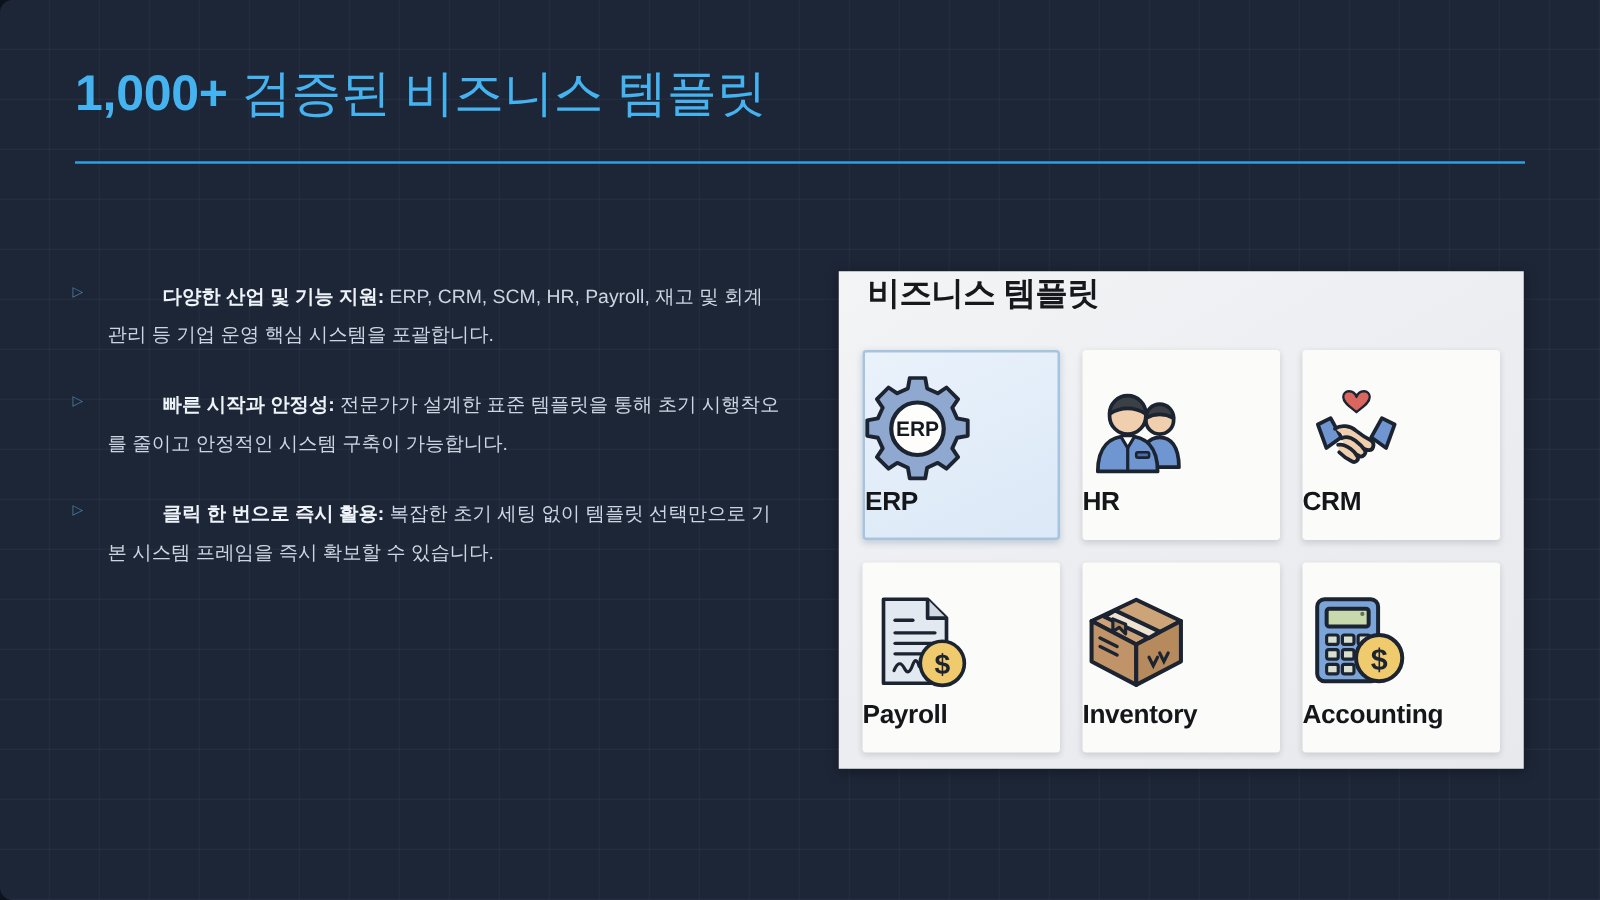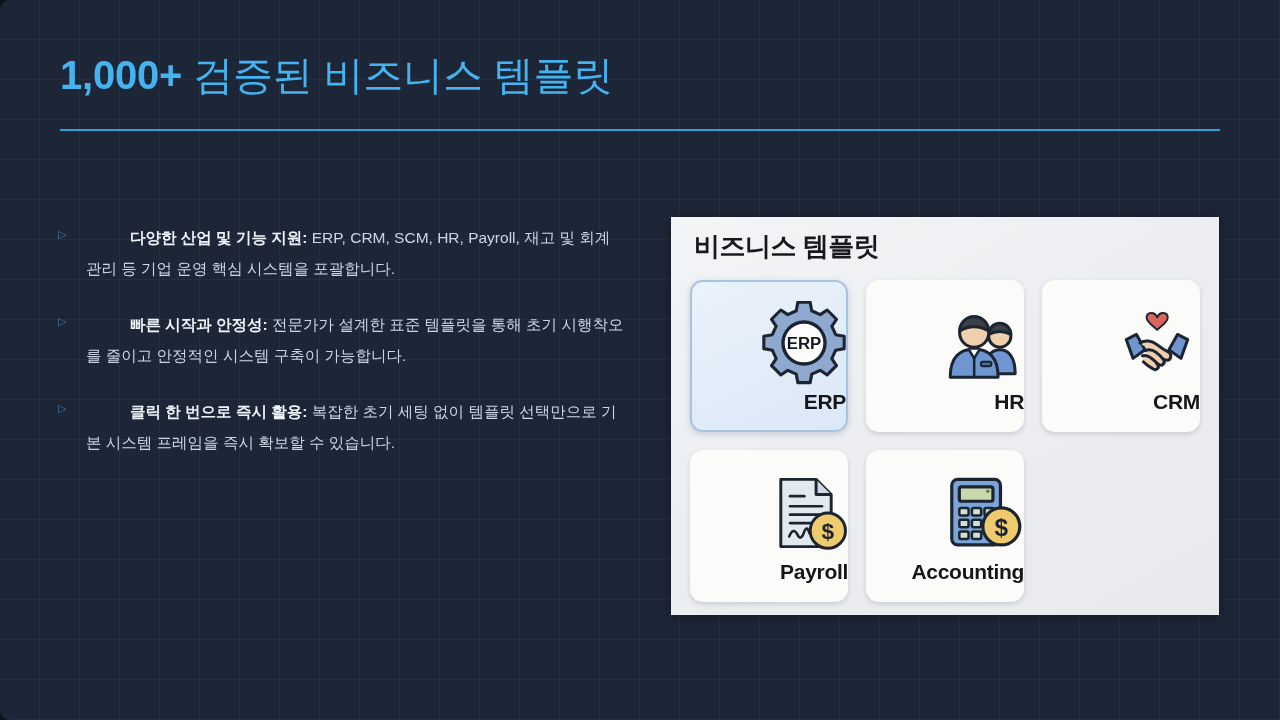--- a/index.html
+++ b/index.html
@@ -104,44 +104,44 @@
     top: 217px;
     width: 548px;
     height: 398px;
     background: linear-gradient(150deg, #f3f4f6 0%, #eceef1 45%, #e7e9ec 100%);
     box-shadow: 0 2px 10px rgba(0,0,0,0.35);
     overflow: hidden;
   }
   #panel-title {
     position: absolute;
     left: 23px;
-    top: 12px;
+    top: 0;
     font-size: 26px;
     font-weight: bold;
     color: #16181c;
     letter-spacing: -0.5px;
   }
   #card-grid {
     position: absolute;
     left: 19px;
     top: 63px;
     width: 510px;
     display: grid;
     grid-template-columns: repeat(3, 158px);
     grid-template-rows: 152px 152px;
     gap: 18px 18px;
   }
   .card {
     position: relative;
-    border-radius: 13px;
+    border-radius: 3px;
     background: #fbfbfa;
     box-shadow: 0 2px 5px rgba(30,40,55,0.16);
     display: flex;
     flex-direction: column;
-    align-items: flex-end;
+    align-items: flex-start;
     justify-content: center;
   }
   .card.highlight {
     background: linear-gradient(155deg, #eaf2fb 0%, #dbe8f7 100%);
     border: 2px solid #a6c3e0;
     box-shadow: 0 2px 6px rgba(40,70,110,0.22);
   }
   .card-icon {
     height: 86px;
     display: flex;
@@ -259,20 +259,39 @@
               <line x1="31" y1="62" x2="62" y2="62"></line>
             </g>
             <path d="M30,78 q5,-12 10,-2 q4,8 8,-4 q3,-8 6,2" fill="none" stroke="#1b2430" stroke-width="3" stroke-linecap="round"></path>
             <circle cx="76" cy="71" r="21" fill="#f0cb6d" stroke="#1b2430" stroke-width="3.5"></circle>
             <text x="76" y="81" text-anchor="middle" font-family="'Liberation Sans',sans-serif" font-size="27" font-weight="bold" fill="#1b2430">$</text>
           </svg>
         </div>
         <div class="card-label">Payroll</div>
       </div>
 
+      <div class="card">
+        <div class="card-icon">
+          <svg width="86" height="80" viewBox="0 0 100 94">
+            <g stroke="#1b2430" stroke-width="3.8" stroke-linejoin="round">
+              <path d="M50,8 L92,28 L50,50 L8,28 Z" fill="#cda478"></path>
+              <path d="M8,28 L50,50 L50,88 L8,66 Z" fill="#c09468"></path>
+              <path d="M92,28 L50,50 L50,88 L92,66 Z" fill="#b78a5e"></path>
+              <path d="M30,18 L72,38 L62,44 L20,24 Z" fill="#eee3d3"></path>
+            </g>
+            <g stroke="#1b2430" stroke-width="3.2" stroke-linecap="round">
+              <line x1="16" y1="44" x2="32" y2="52"></line>
+              <line x1="16" y1="52" x2="32" y2="60"></line>
+            </g>
+            <path d="M62,62 l4,8 l4,-8 M72,58 l4,8 l4,-8" fill="none" stroke="#1b2430" stroke-width="3" stroke-linecap="round"></path>
+            <path d="M28,26 L28,38 L34,34 L40,40 L40,31 Z" fill="#b08a5e" stroke="#1b2430" stroke-width="3" stroke-linejoin="round"></path>
+          </svg>
+        </div>
+        <div class="card-label">Inventory</div>
+      </div>
 
       <div class="card">
         <div class="card-icon">
           <svg width="84" height="84" viewBox="0 0 100 100">
             <g stroke="#1b2430" stroke-width="3.8" stroke-linejoin="round">
               <rect x="14" y="10" width="58" height="78" rx="7" fill="#7ba4d8"></rect>
               <rect x="23" y="19" width="40" height="17" rx="2.5" fill="#c9d9ae"></rect>
             </g>
             <g fill="#d9dfcf" stroke="#1b2430" stroke-width="3">
               <rect x="23" y="44" width="11" height="9" rx="2"></rect>

